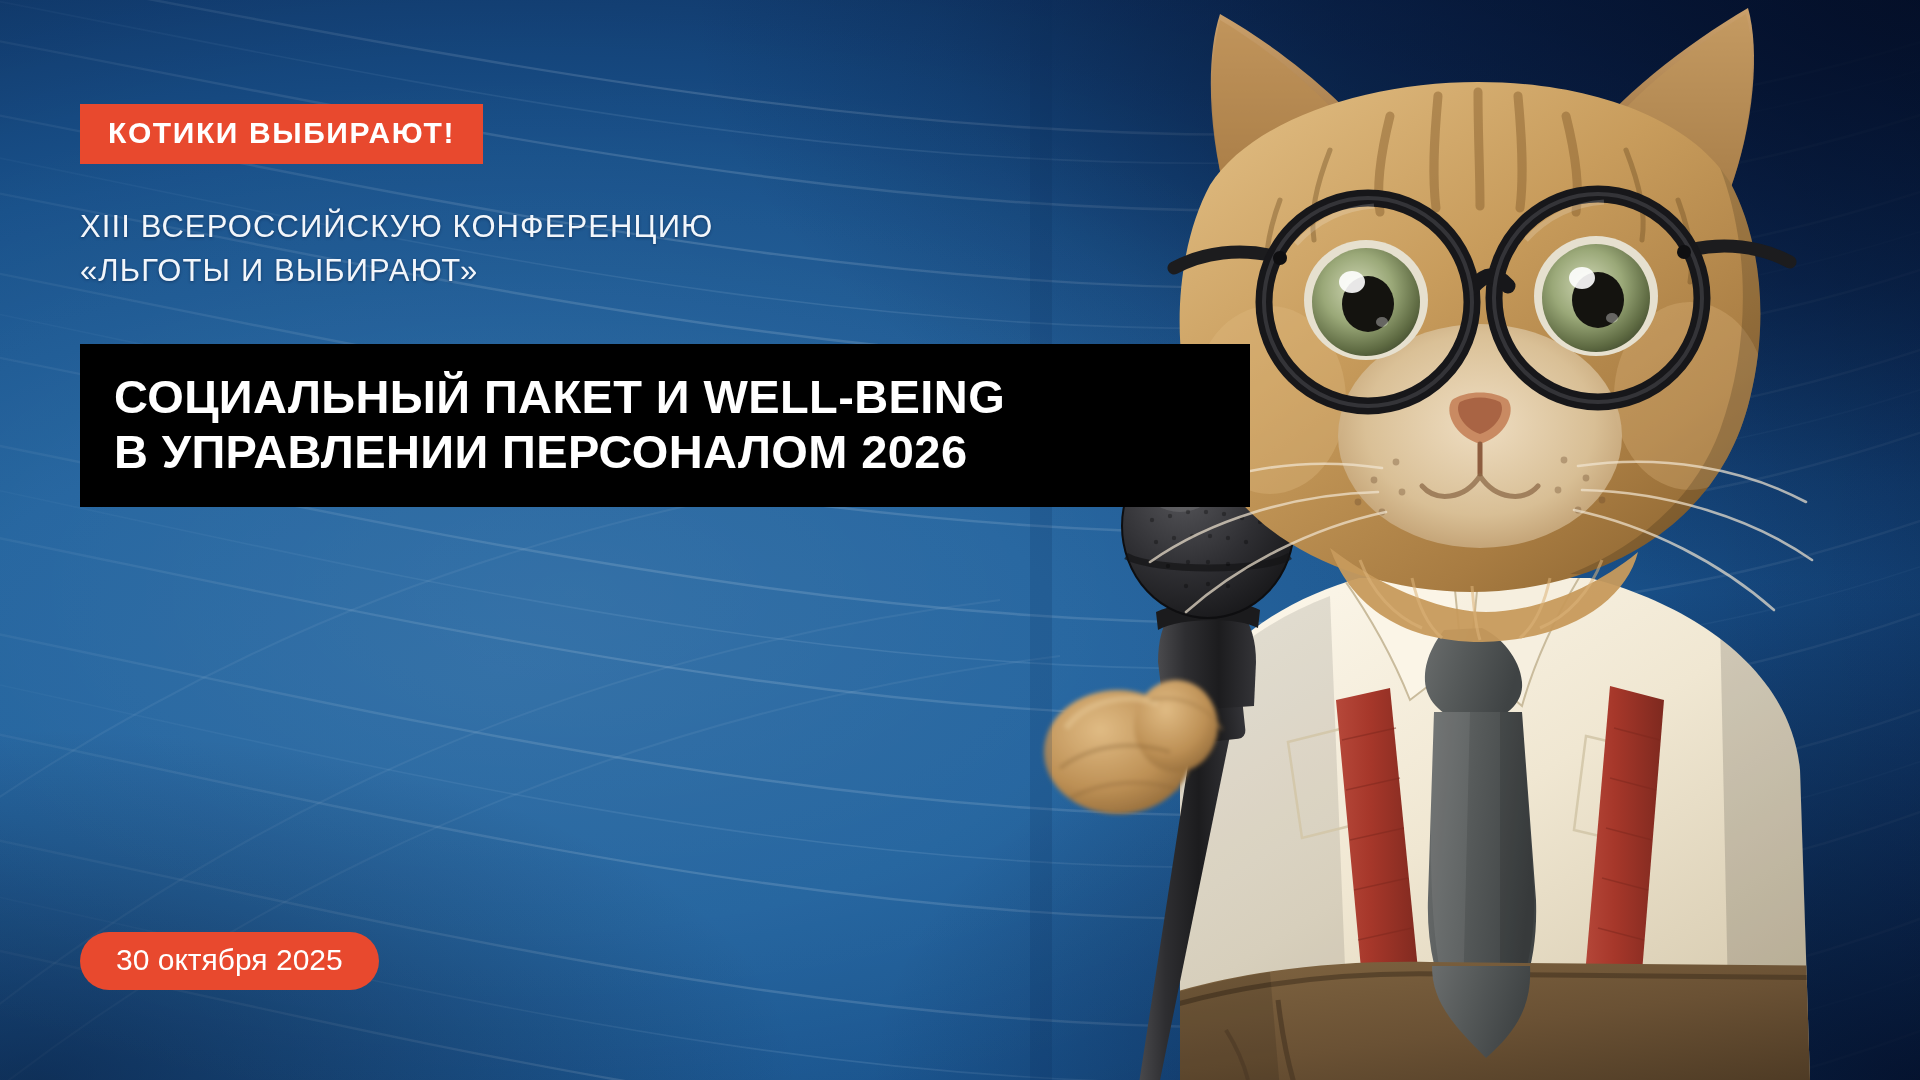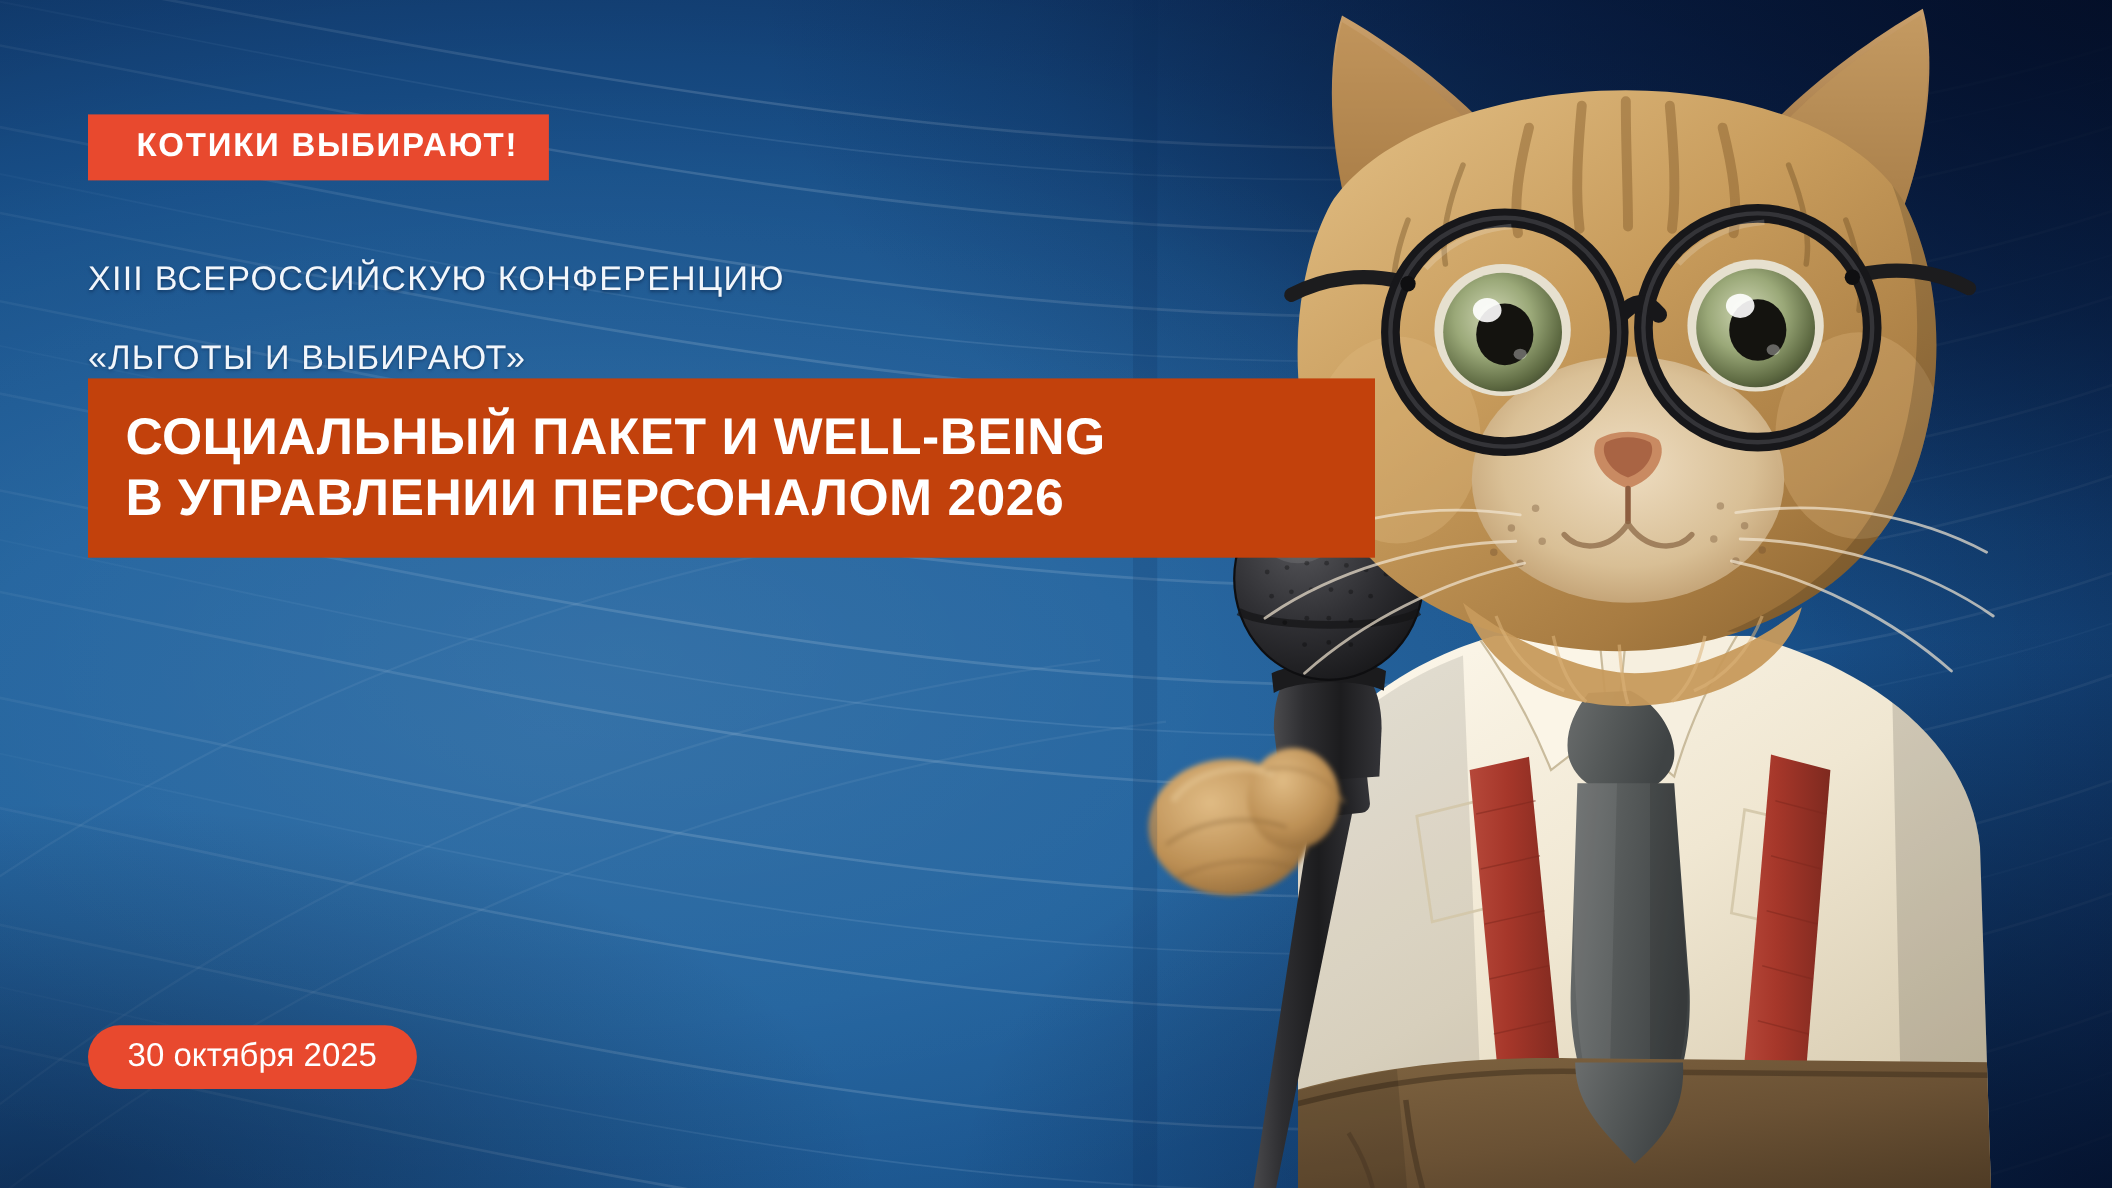--- a/index.html
+++ b/index.html
@@ -55,46 +55,46 @@
   .content {
     position:absolute;
     left:0; top:0;
     width:1100px; height:1080px;
   }
 
   .eyebrow-badge {
     position:absolute;
     left:80px; top:104px;
     background:#e8492e;
-    padding:14px 28px 16px 44px;
+    padding:14px 28px 16px 28px;
     color:#ffffff;
     font-size:30px;
     font-weight:bold;
     letter-spacing:1.6px;
     line-height:1;
     white-space:nowrap;
   }
 
   .subtitle {
     position:absolute;
     left:80px; top:205px;
     color:#f2f6fb;
     font-size:31px;
     font-weight:normal;
     letter-spacing:1.1px;
     line-height:1.42;
     text-shadow:0 1px 3px rgba(0,20,50,0.45);
   }
-  .subtitle div { white-space:nowrap;margin-top:27px; }
+  .subtitle div { white-space:nowrap; }
 
   .title-box {
     position:absolute;
     left:80px; top:344px;
     width:1170px;
-    background:#c2410c;
+    background:#000000;
     padding:26px 34px 28px 34px;
   }
   .title-box .tline {
     color:#ffffff;
     font-size:47px;
     font-weight:bold;
     letter-spacing:0.4px;
     line-height:1.16;
     white-space:nowrap;
   }

